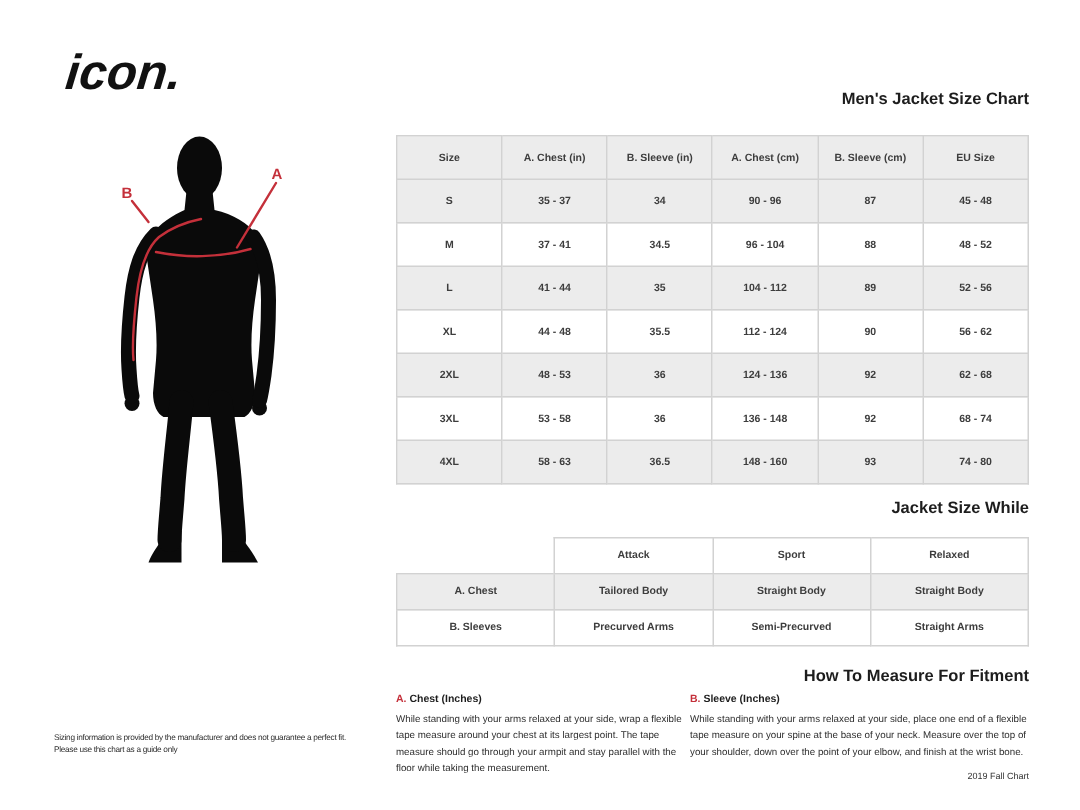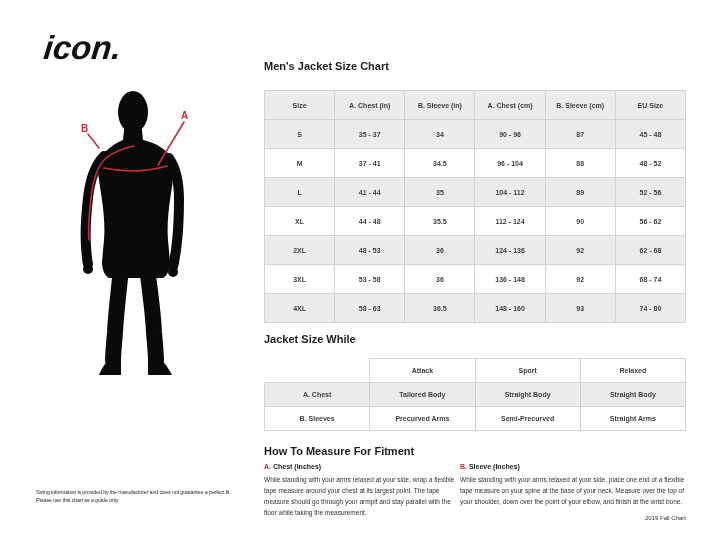--- a/index.html
+++ b/index.html
@@ -13,21 +13,21 @@
   .logo{
     position:absolute;left:44px;top:30px;
     font-style:italic;font-weight:900;font-size:33px;line-height:36px;
     color:#111;letter-spacing:0px;transform:skewX(-6deg);
   }
   
   .figure-wrap{position:absolute;left:78px;top:88px;width:134px;height:290px;}
   
   .section-title{
     position:absolute;left:264px;width:422px;
-    font-size:11px;font-weight:700;color:#1d1d1d;
+    font-size:11px;font-weight:700;color:#1d1d1d;text-align:right;
   }
   #size-title{top:60px;}
   #style-title{top:333px;}
   #measure-title{top:445px;}
 
   table{border-collapse:collapse;table-layout:fixed;width:422px;}
   th,td{
     border:1px solid #d2d2d2;
     text-align:center;vertical-align:middle;
     font-size:7px;font-weight:700;color:#3d3d3d;

